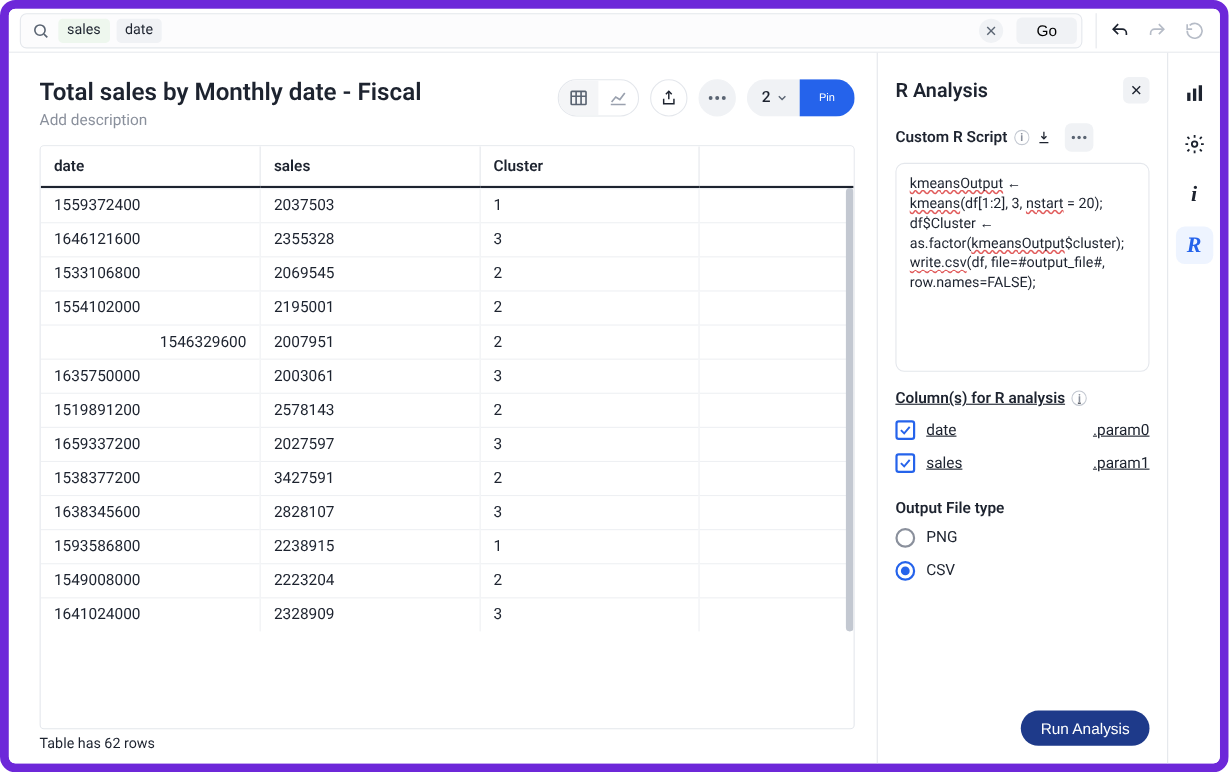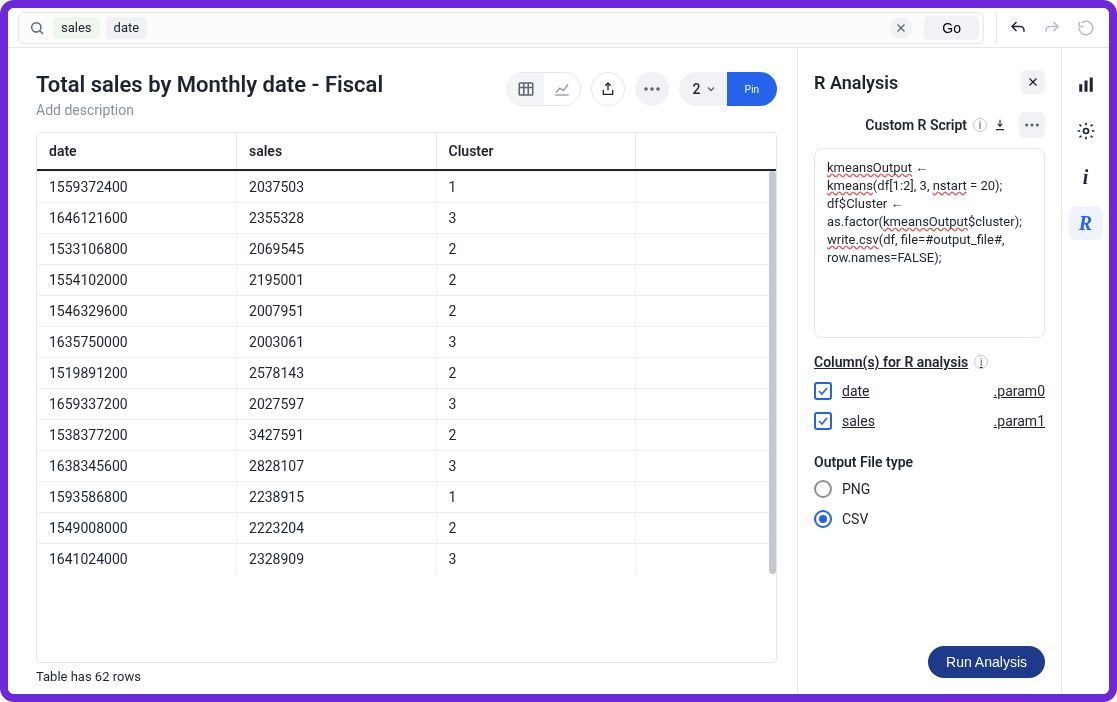--- a/index.html
+++ b/index.html
@@ -244,21 +244,21 @@
   .close-btn {
     width:24px; height:24px;
     border-radius:5px;
     background:#f0f2f5;
     display:flex; align-items:center; justify-content:center;
     cursor:pointer;
   }
   .sect-head {
     display:flex;
     align-items:center;
-    justify-content:flex-end;
+    justify-content:flex-start;
     margin-bottom:10px;
   }
   .sect-title {
     font-weight:600;
     display:flex;
     align-items:center;
     gap:6px;
   }
   .info-icon {
     width:14px; height:14px;
@@ -504,21 +504,21 @@
                   <td style="width: 27%;">2</td>
                   <td style="width: 19%;"></td>
                 </tr>
                 <tr>
                   <td style="width: 27%;">1554102000</td>
                   <td style="width: 27%;">2195001</td>
                   <td style="width: 27%;">2</td>
                   <td style="width: 19%;"></td>
                 </tr>
                 <tr>
-                  <td style="width: 27%;">1546329600</td>
+                  <td style="width: 27%; text-align: right;">1546329600</td>
                   <td style="width: 27%;">2007951</td>
                   <td style="width: 27%;">2</td>
                   <td style="width: 19%;"></td>
                 </tr>
                 <tr>
                   <td style="width: 27%;">1635750000</td>
                   <td style="width: 27%;">2003061</td>
                   <td style="width: 27%;">3</td>
                   <td style="width: 19%;"></td>
                 </tr>

